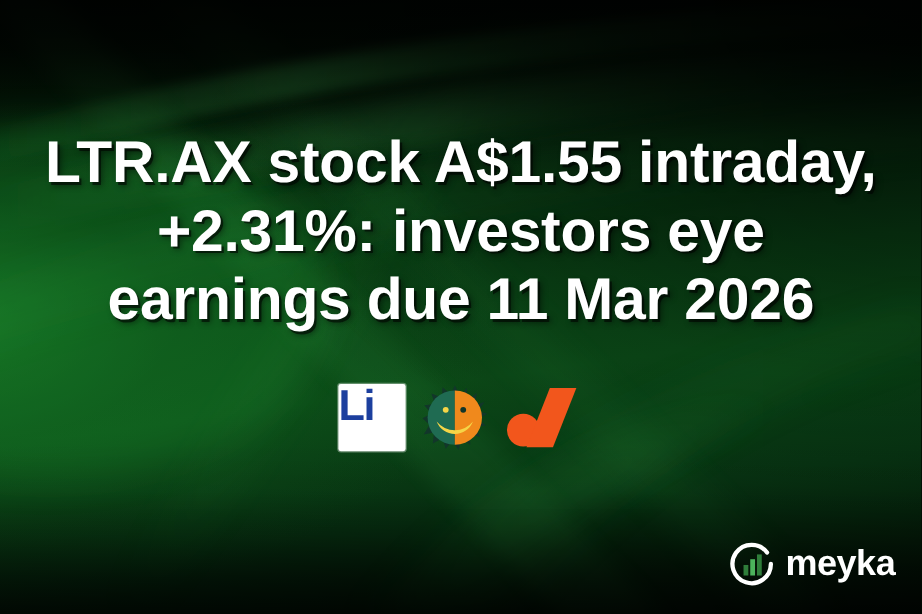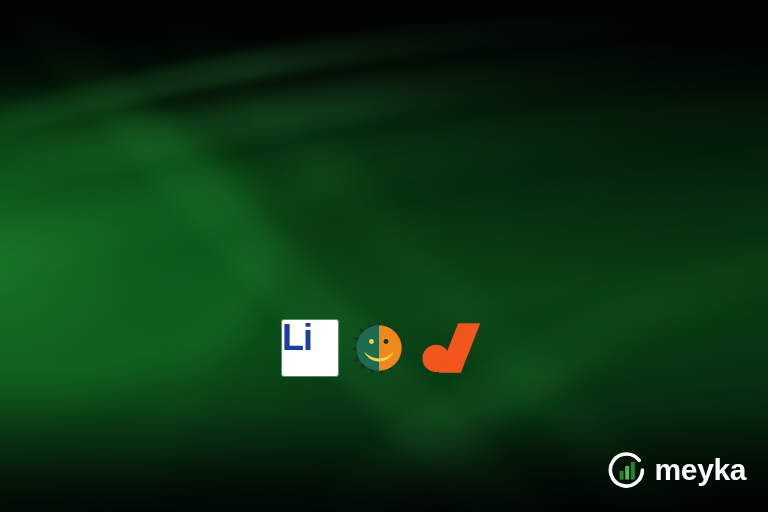--- a/index.html
+++ b/index.html
@@ -197,20 +197,23 @@
       <path d="M 768 300 C 620 340, 470 400, 380 520 L 300 520 C 420 386, 600 330, 790 320 Z" fill="url(#sg2)" filter="url(#blur16)" opacity="0.35"></path>
 
       <ellipse cx="40" cy="250" rx="230" ry="150" fill="#1f9a32" opacity="0.22" filter="url(#blur16)"></ellipse>
     </svg>
   </div>
 
   <div class="bg-layer bg-topdark"></div>
   <div class="bg-layer bg-botdark"></div>
   <div class="bg-layer bg-rightdark"></div>
 
+  <div class="headline">LTR.AX stock A$1.55 intraday,
++2.31%: investors eye
+earnings due 11 Mar 2026</div>
 
   <div class="logo-strip">
 
     <div class="logo">
       <div class="logo-li">Li</div>
     </div>
 
     <div class="logo">
       <svg class="logo-sun" viewBox="0 0 100 100" xmlns="http://www.w3.org/2000/svg">
 

